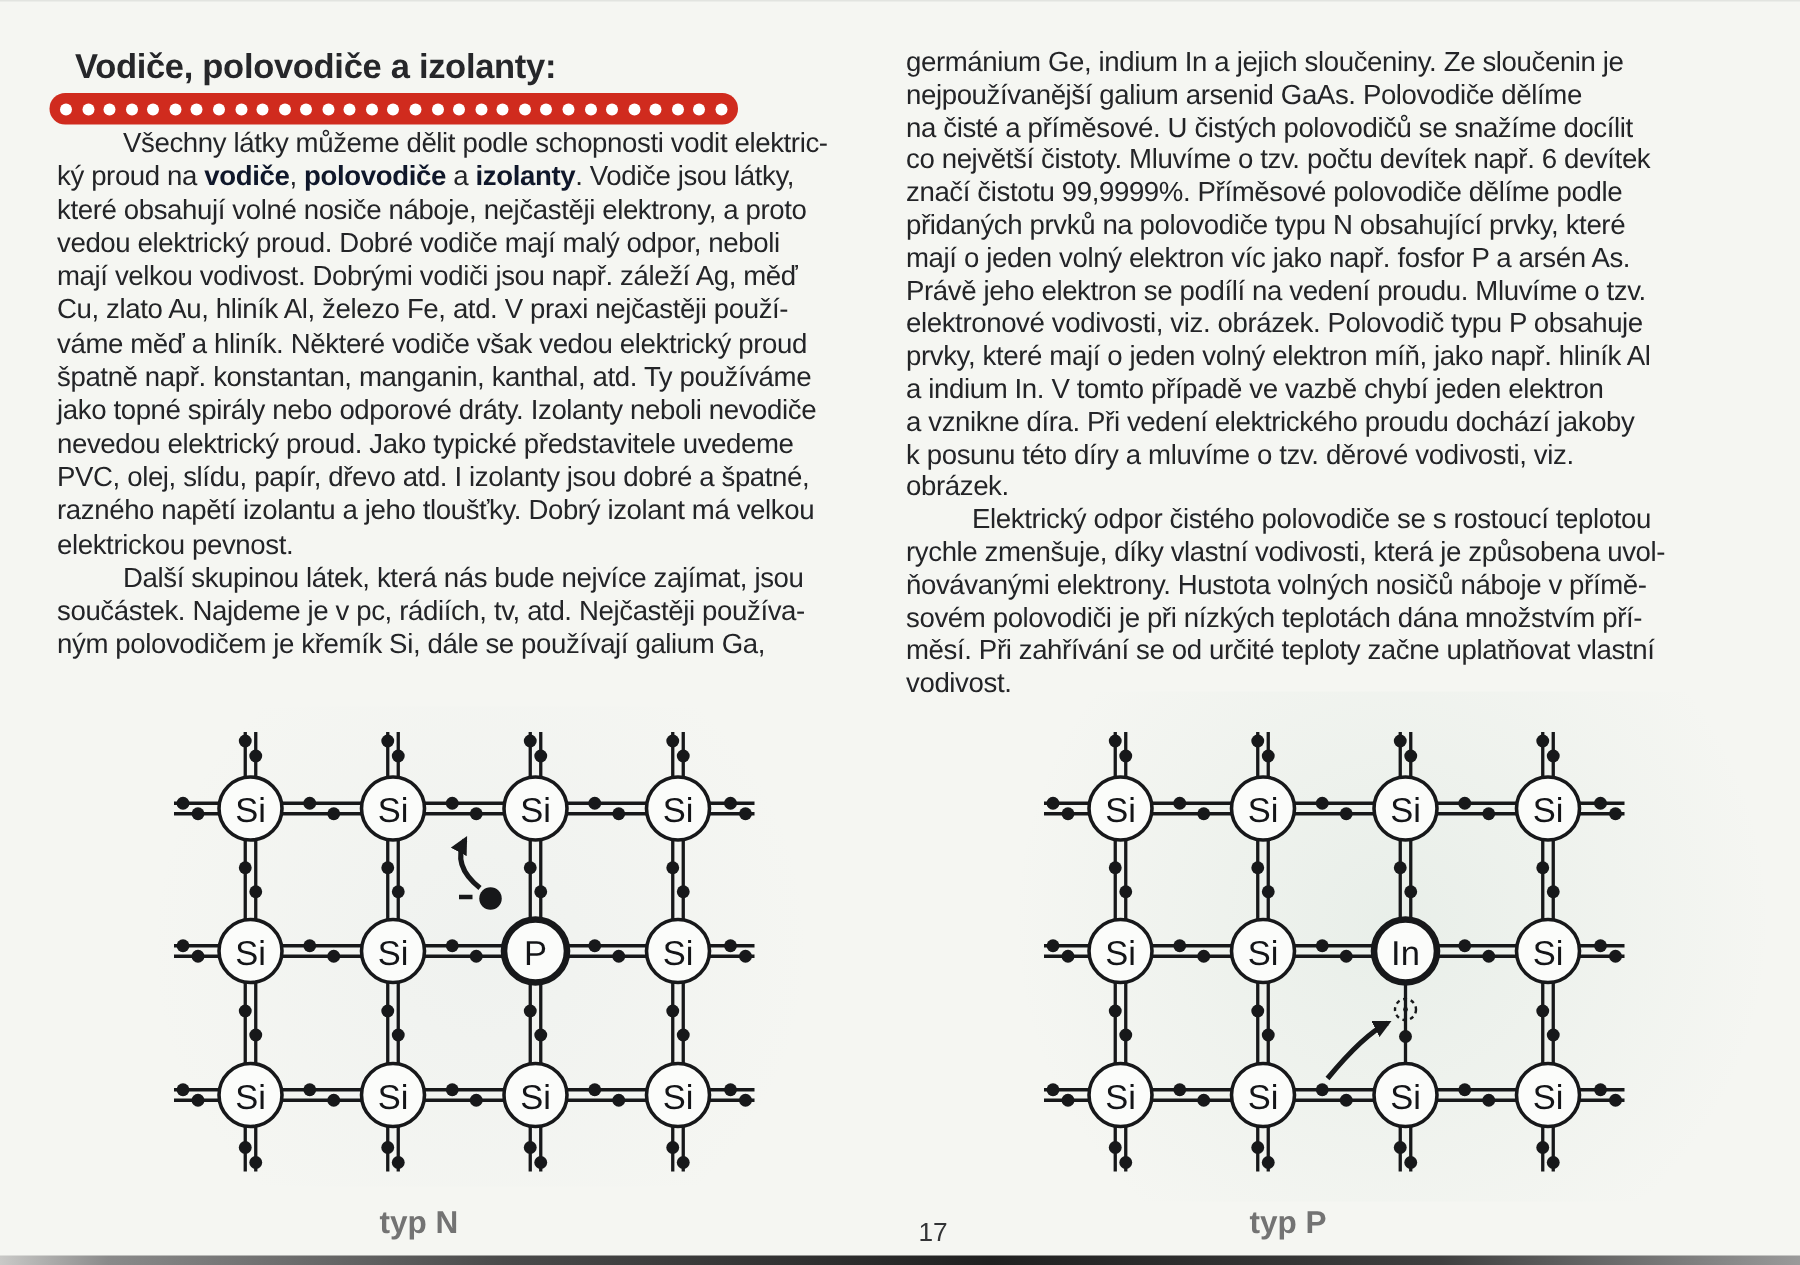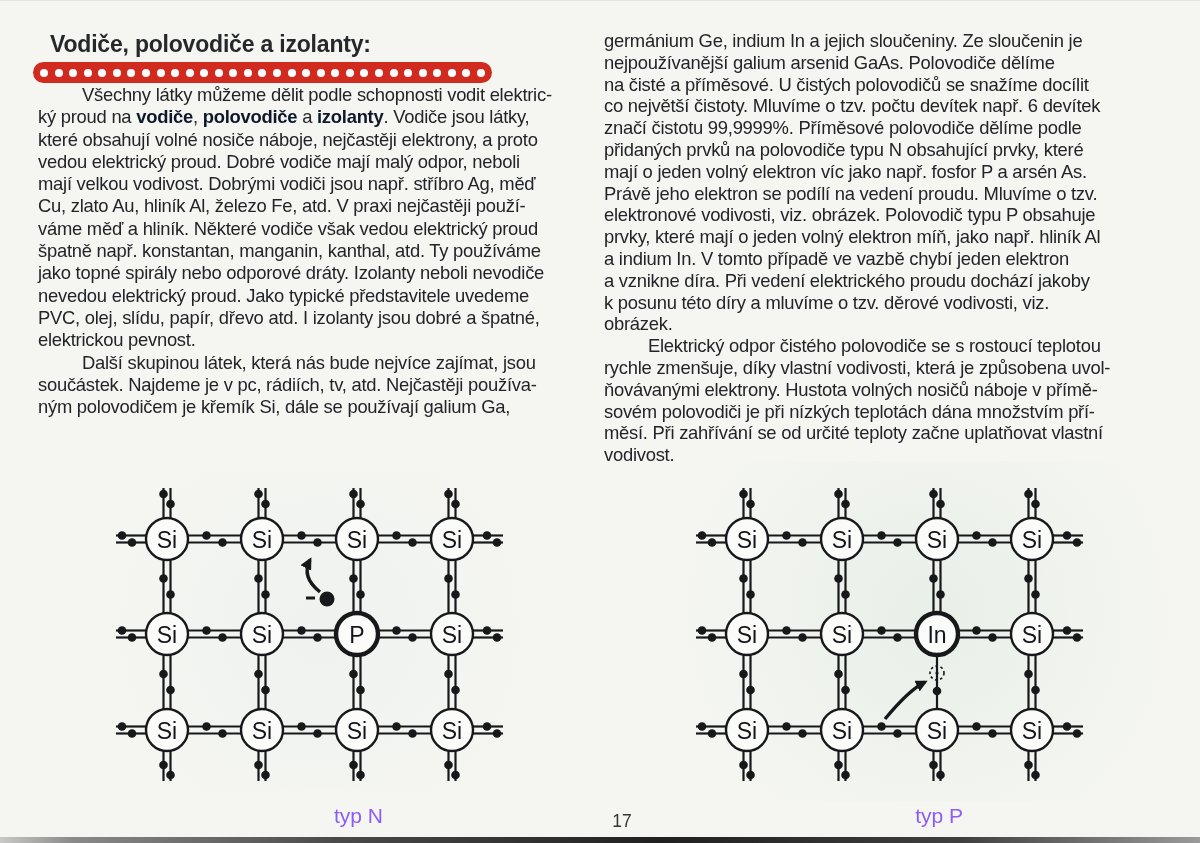--- a/index.html
+++ b/index.html
@@ -26,22 +26,22 @@
   .bdot{width:8px;height:8px;border-radius:50%;background:#ffffff;flex:0 0 auto;}
   .col{position:absolute;font-size:18.4px;letter-spacing:-0.25px;}
   .col-left{left:38px;top:83px;width:558px;line-height:22.3px;}
   .col-right{left:604px;top:29px;width:580px;line-height:21.8px;}
   .tline{white-space:nowrap;}
   .ind{padding-left:44px;}
   .red{color:#0f172a;font-weight:bold;}
   .diagram{position:absolute;width:540px;height:315px;}
   .diagram-left{left:57px;top:477px;}
   .diagram-right{left:637px;top:477px;}
-  .caption{position:absolute;top:803px;width:130px;text-align:right;
-    font-size:21px;font-weight:normal;color:#8b5cf6;}
+  .caption{position:absolute;top:803px;width:130px;text-align:left;
+    font-size:21px;font-weight:bold;color:#737373;}
   .caption-n{left:253px;}
   .caption-p{left:833px;}
   .pagenum{position:absolute;left:592px;top:810px;width:60px;text-align:center;
     font-size:17.5px;color:#333436;}
   .scanbar{position:absolute;left:0;bottom:0;width:1200px;height:7px;
     background:linear-gradient(90deg,#c9c9c7 0%,#8a8a8a 6%,#4a4a4a 28%,#202020 55%,#3f3f3f 80%,#9a9a9a 100%);}
 </style>
 </head>
 <body>
 
@@ -84,27 +84,28 @@
       <span class="bdot"></span>
       <span class="bdot"></span>
       <span class="bdot"></span>
     </div>
 
   <div class="col col-left">
       <div class="tline ind"><span>Všechny látky můžeme dělit podle schopnosti vodit elektric-</span></div>
       <div class="tline"><span>ký proud na </span><span class="red">vodiče</span><span>, </span><span class="red">polovodiče</span><span> a </span><span class="red">izolanty</span><span>. Vodiče jsou látky,</span></div>
       <div class="tline"><span>které obsahují volné nosiče náboje, nejčastěji elektrony, a proto</span></div>
       <div class="tline"><span>vedou elektrický proud. Dobré vodiče mají malý odpor, neboli</span></div>
-      <div class="tline"><span>mají velkou vodivost. Dobrými vodiči jsou např. stříbro Ag, měď</span></div>
+      <div class="tline"><span>mají velkou vodivost. Dobrými vodiči jsou např. záleží Ag, měď</span></div>
       <div class="tline"><span>Cu, zlato Au, hliník Al, železo Fe, atd. V praxi nejčastěji použí-</span></div>
       <div class="tline"><span>váme měď a hliník. Některé vodiče však vedou elektrický proud</span></div>
       <div class="tline"><span>špatně např. konstantan, manganin, kanthal, atd. Ty používáme</span></div>
       <div class="tline"><span>jako topné spirály nebo odporové dráty. Izolanty neboli nevodiče</span></div>
       <div class="tline"><span>nevedou elektrický proud. Jako typické představitele uvedeme</span></div>
       <div class="tline"><span>PVC, olej, slídu, papír, dřevo atd. I izolanty jsou dobré a špatné,</span></div>
+      <div class="tline"><span>razného napětí izolantu a jeho tloušťky. Dobrý izolant má velkou</span></div>
       <div class="tline"><span>elektrickou pevnost.</span></div>
       <div class="tline ind"><span>Další skupinou látek, která nás bude nejvíce zajímat, jsou</span></div>
       <div class="tline"><span>součástek. Najdeme je v pc, rádiích, tv, atd. Nejčastěji používa-</span></div>
       <div class="tline"><span>ným polovodičem je křemík Si, dále se používají galium Ga,</span></div>
     </div>
   <div class="col col-right">
       <div class="tline"><span>germánium Ge, indium In a jejich sloučeniny. Ze sloučenin je</span></div>
       <div class="tline"><span>nejpoužívanější galium arsenid GaAs. Polovodiče dělíme</span></div>
       <div class="tline"><span>na čisté a příměsové. U čistých polovodičů se snažíme docílit</span></div>
       <div class="tline"><span>co největší čistoty. Mluvíme o tzv. počtu devítek např. 6 devítek</span></div>

